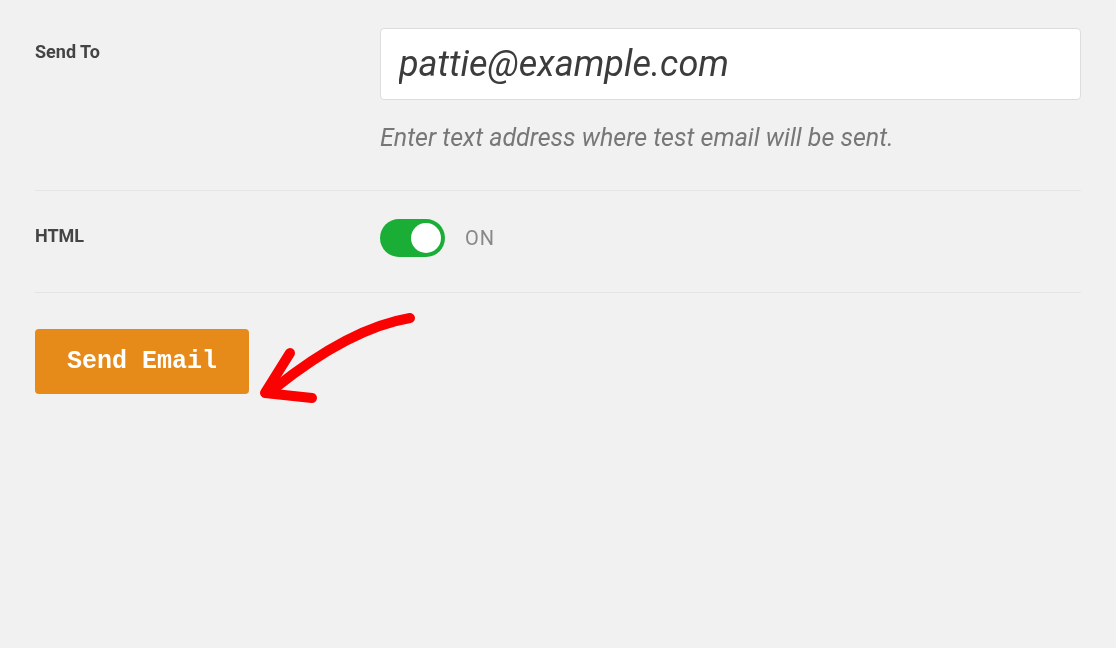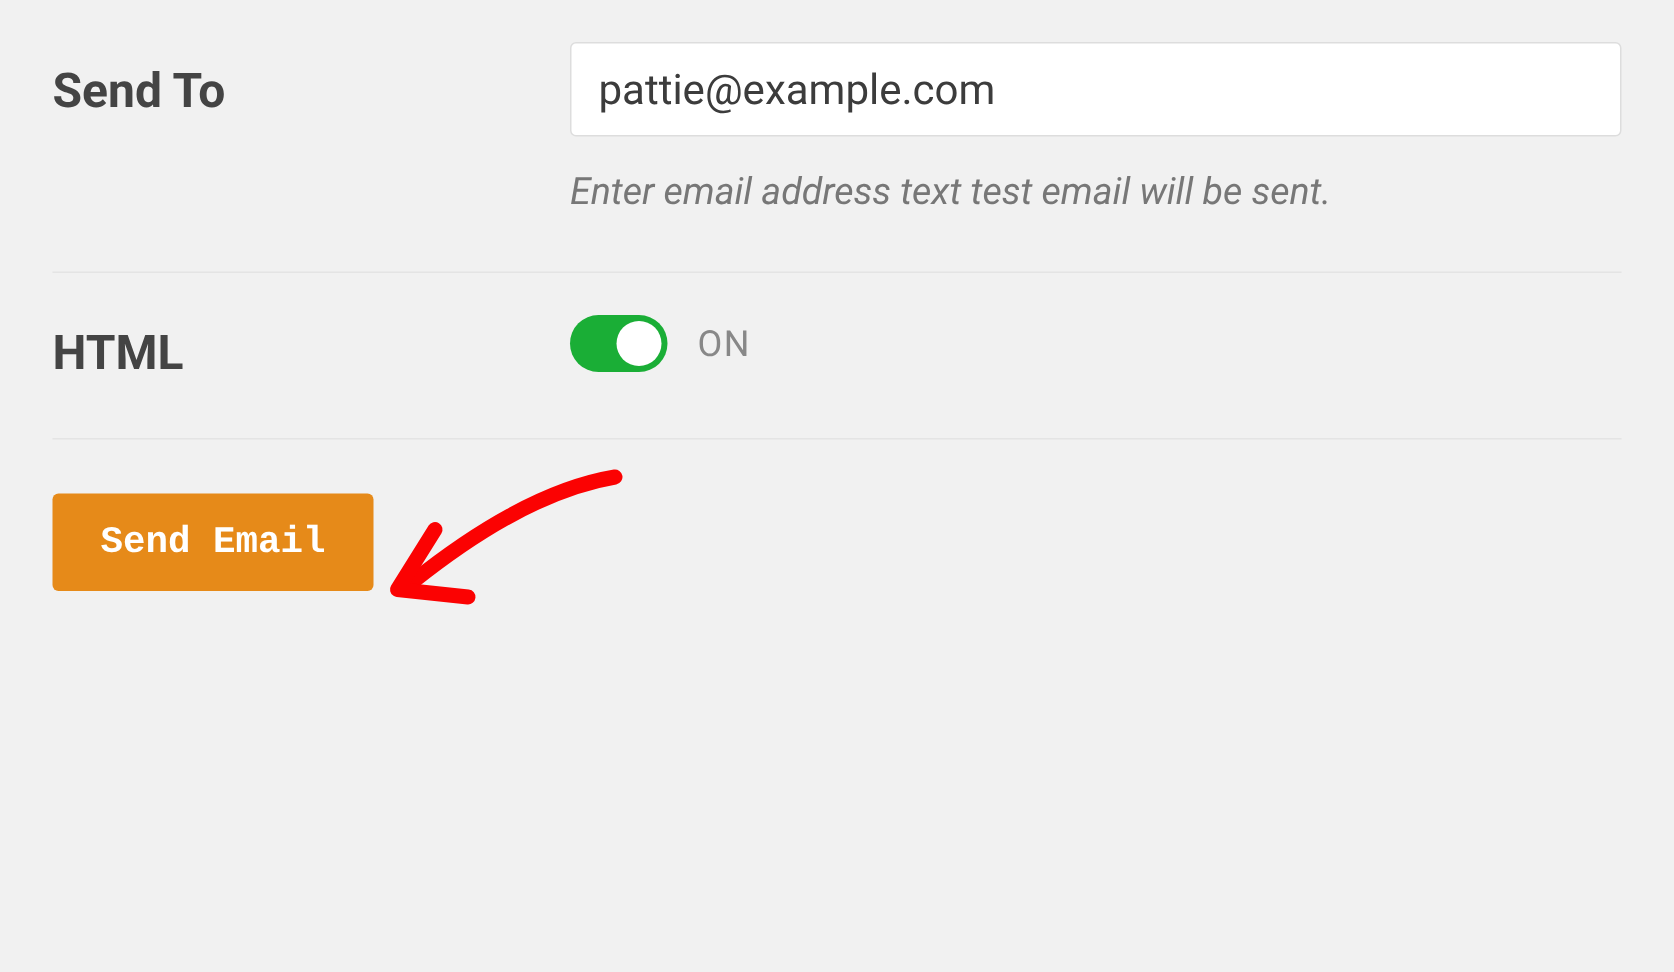--- a/index.html
+++ b/index.html
@@ -19,38 +19,39 @@
       display: flex;
       align-items: flex-start;
       padding: 28px 35px 35px 35px;
     }
     .label-col {
       width: 345px;
       flex-shrink: 0;
       padding-top: 12px;
     }
     .label-col label {
-      font-size: 32px;
+      font-size: 18px;
       font-weight: 700;
       color: #444444;
       line-height: 1.3;
     }
     .field-col {
       flex: 1;
     }
     input[type="text"] {
       width: 100%;
       padding: 14px 18px;
-      font-size: 28px;
+      font-size: 36px;
       color: #3c3c3c;
       border: 1px solid #dddddd;
       border-radius: 4px;
       background: #ffffff;
       outline: none;
       font-family: inherit;
+      font-style: italic;
     }
     .helper {
       margin-top: 20px;
       font-size: 25px;
       font-style: italic;
       color: #777777;
       line-height: 1.4;
     }
     hr {
       border: none;
@@ -73,21 +74,21 @@
     .toggle-knob {
       position: absolute;
       top: 4px;
       right: 4px;
       width: 30px;
       height: 30px;
       background: #ffffff;
       border-radius: 50%;
     }
     .toggle-label {
-      font-size: 24px;
+      font-size: 20px;
       color: #888888;
       letter-spacing: 1px;
     }
     .row-html .label-col {
       padding-top: 5px;
     }
     .button-row {
       padding: 36px 35px;
       position: relative;
     }
@@ -113,21 +114,21 @@
   </style>
 </head>
 <body>
 
 <div class="form-row">
   <div class="label-col">
     <label>Send To</label>
   </div>
   <div class="field-col">
     <input type="text" value="pattie@example.com" style="">
-    <div class="helper">Enter email address text test email will be sent.</div>
+    <div class="helper">Enter text address where test email will be sent.</div>
   </div>
 </div>
 
 <hr>
 
 <div class="form-row row-html">
   <div class="label-col">
     <label>HTML</label>
   </div>
   <div class="field-col">

